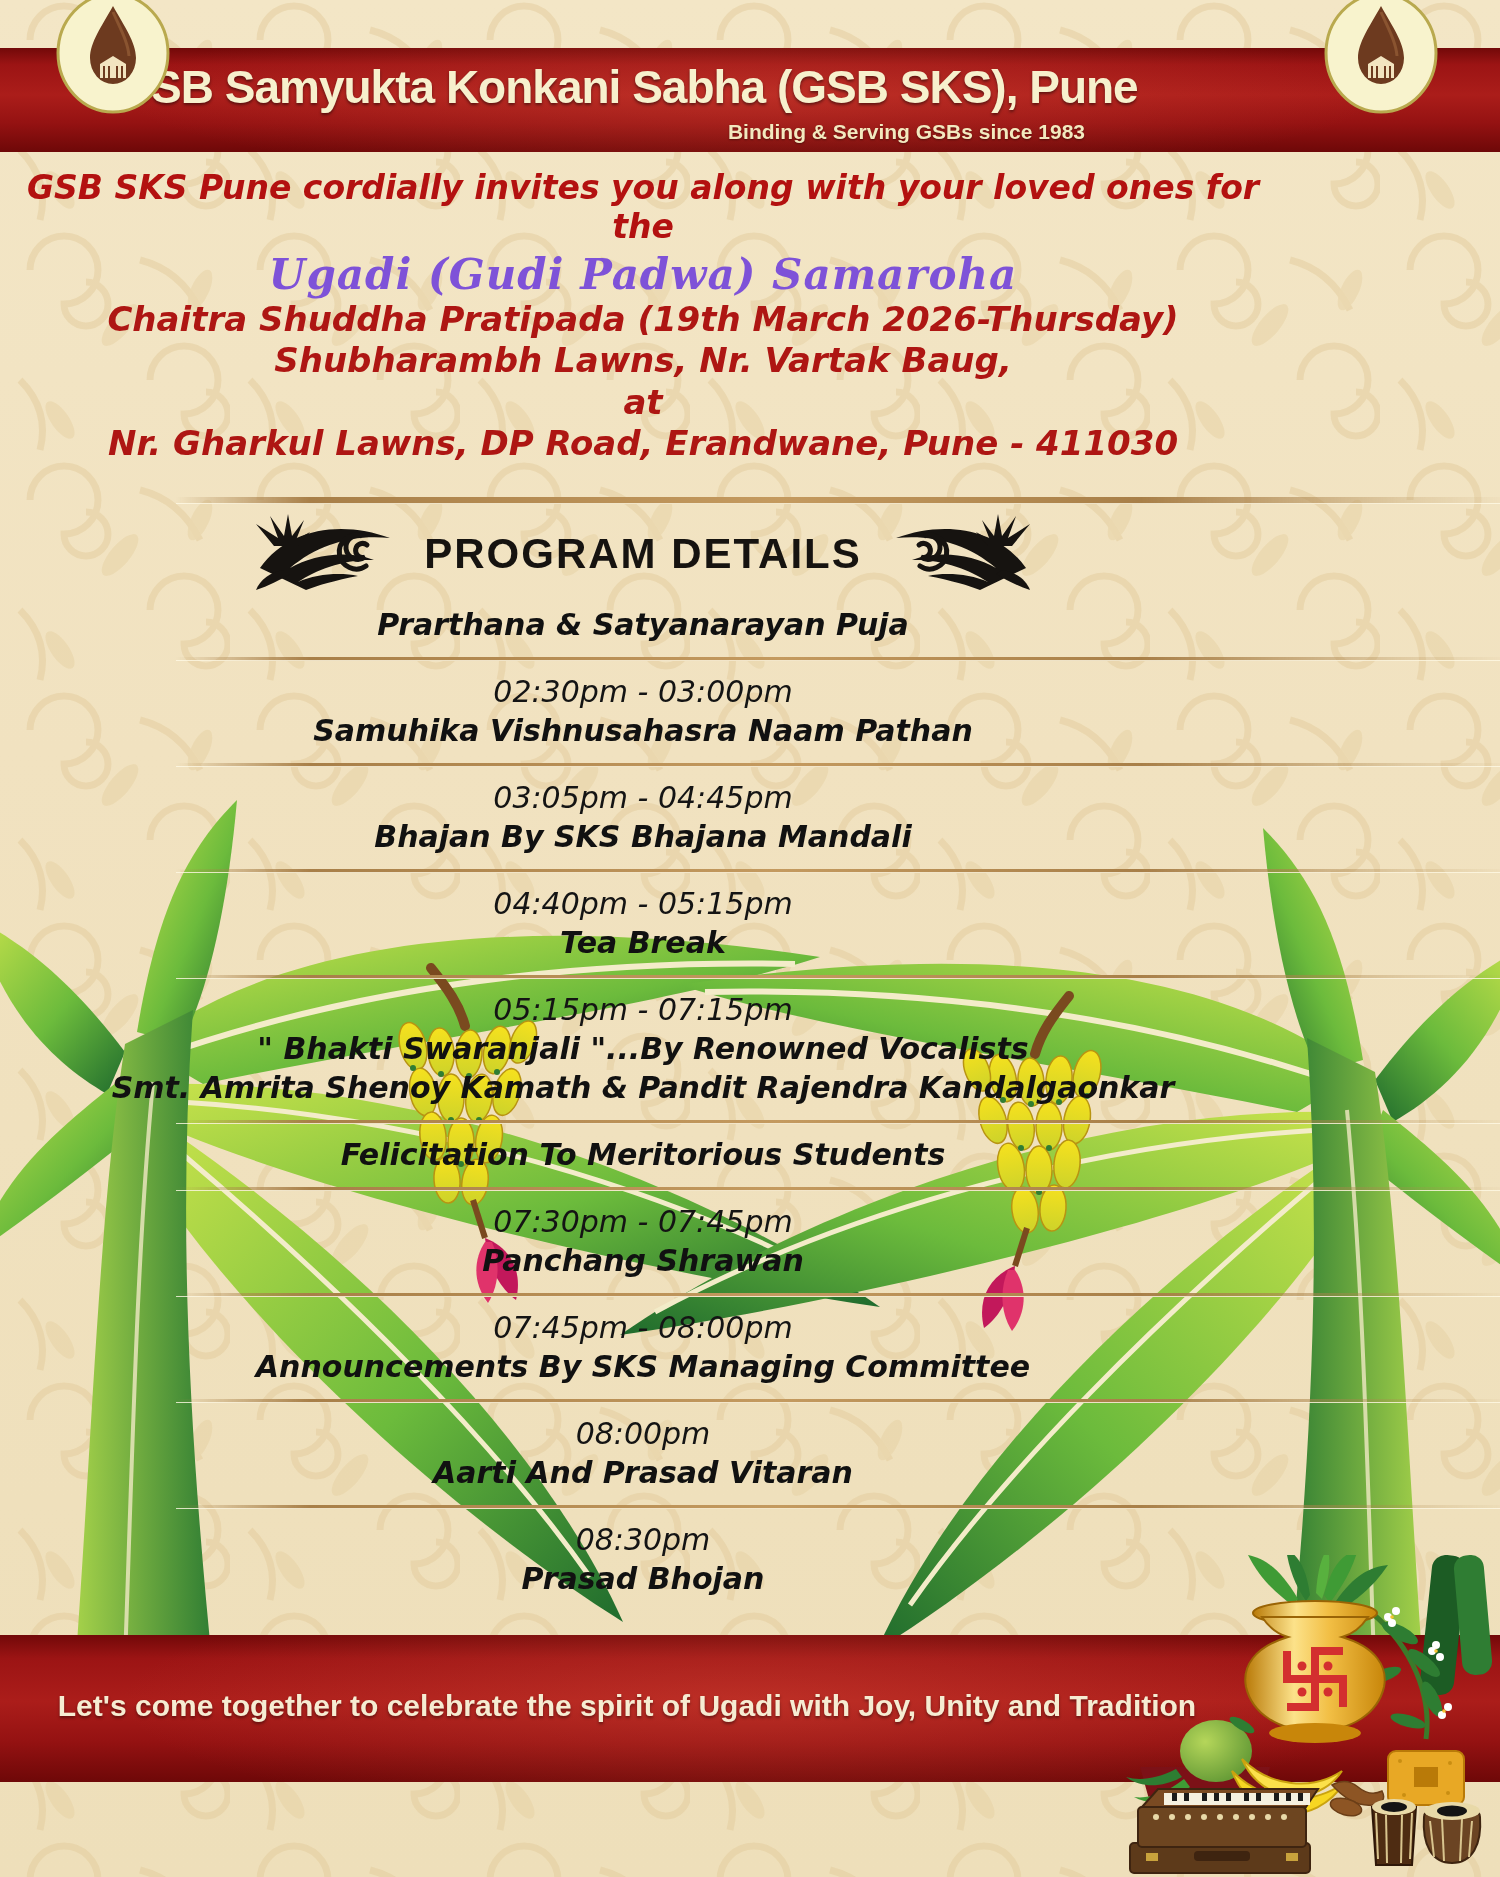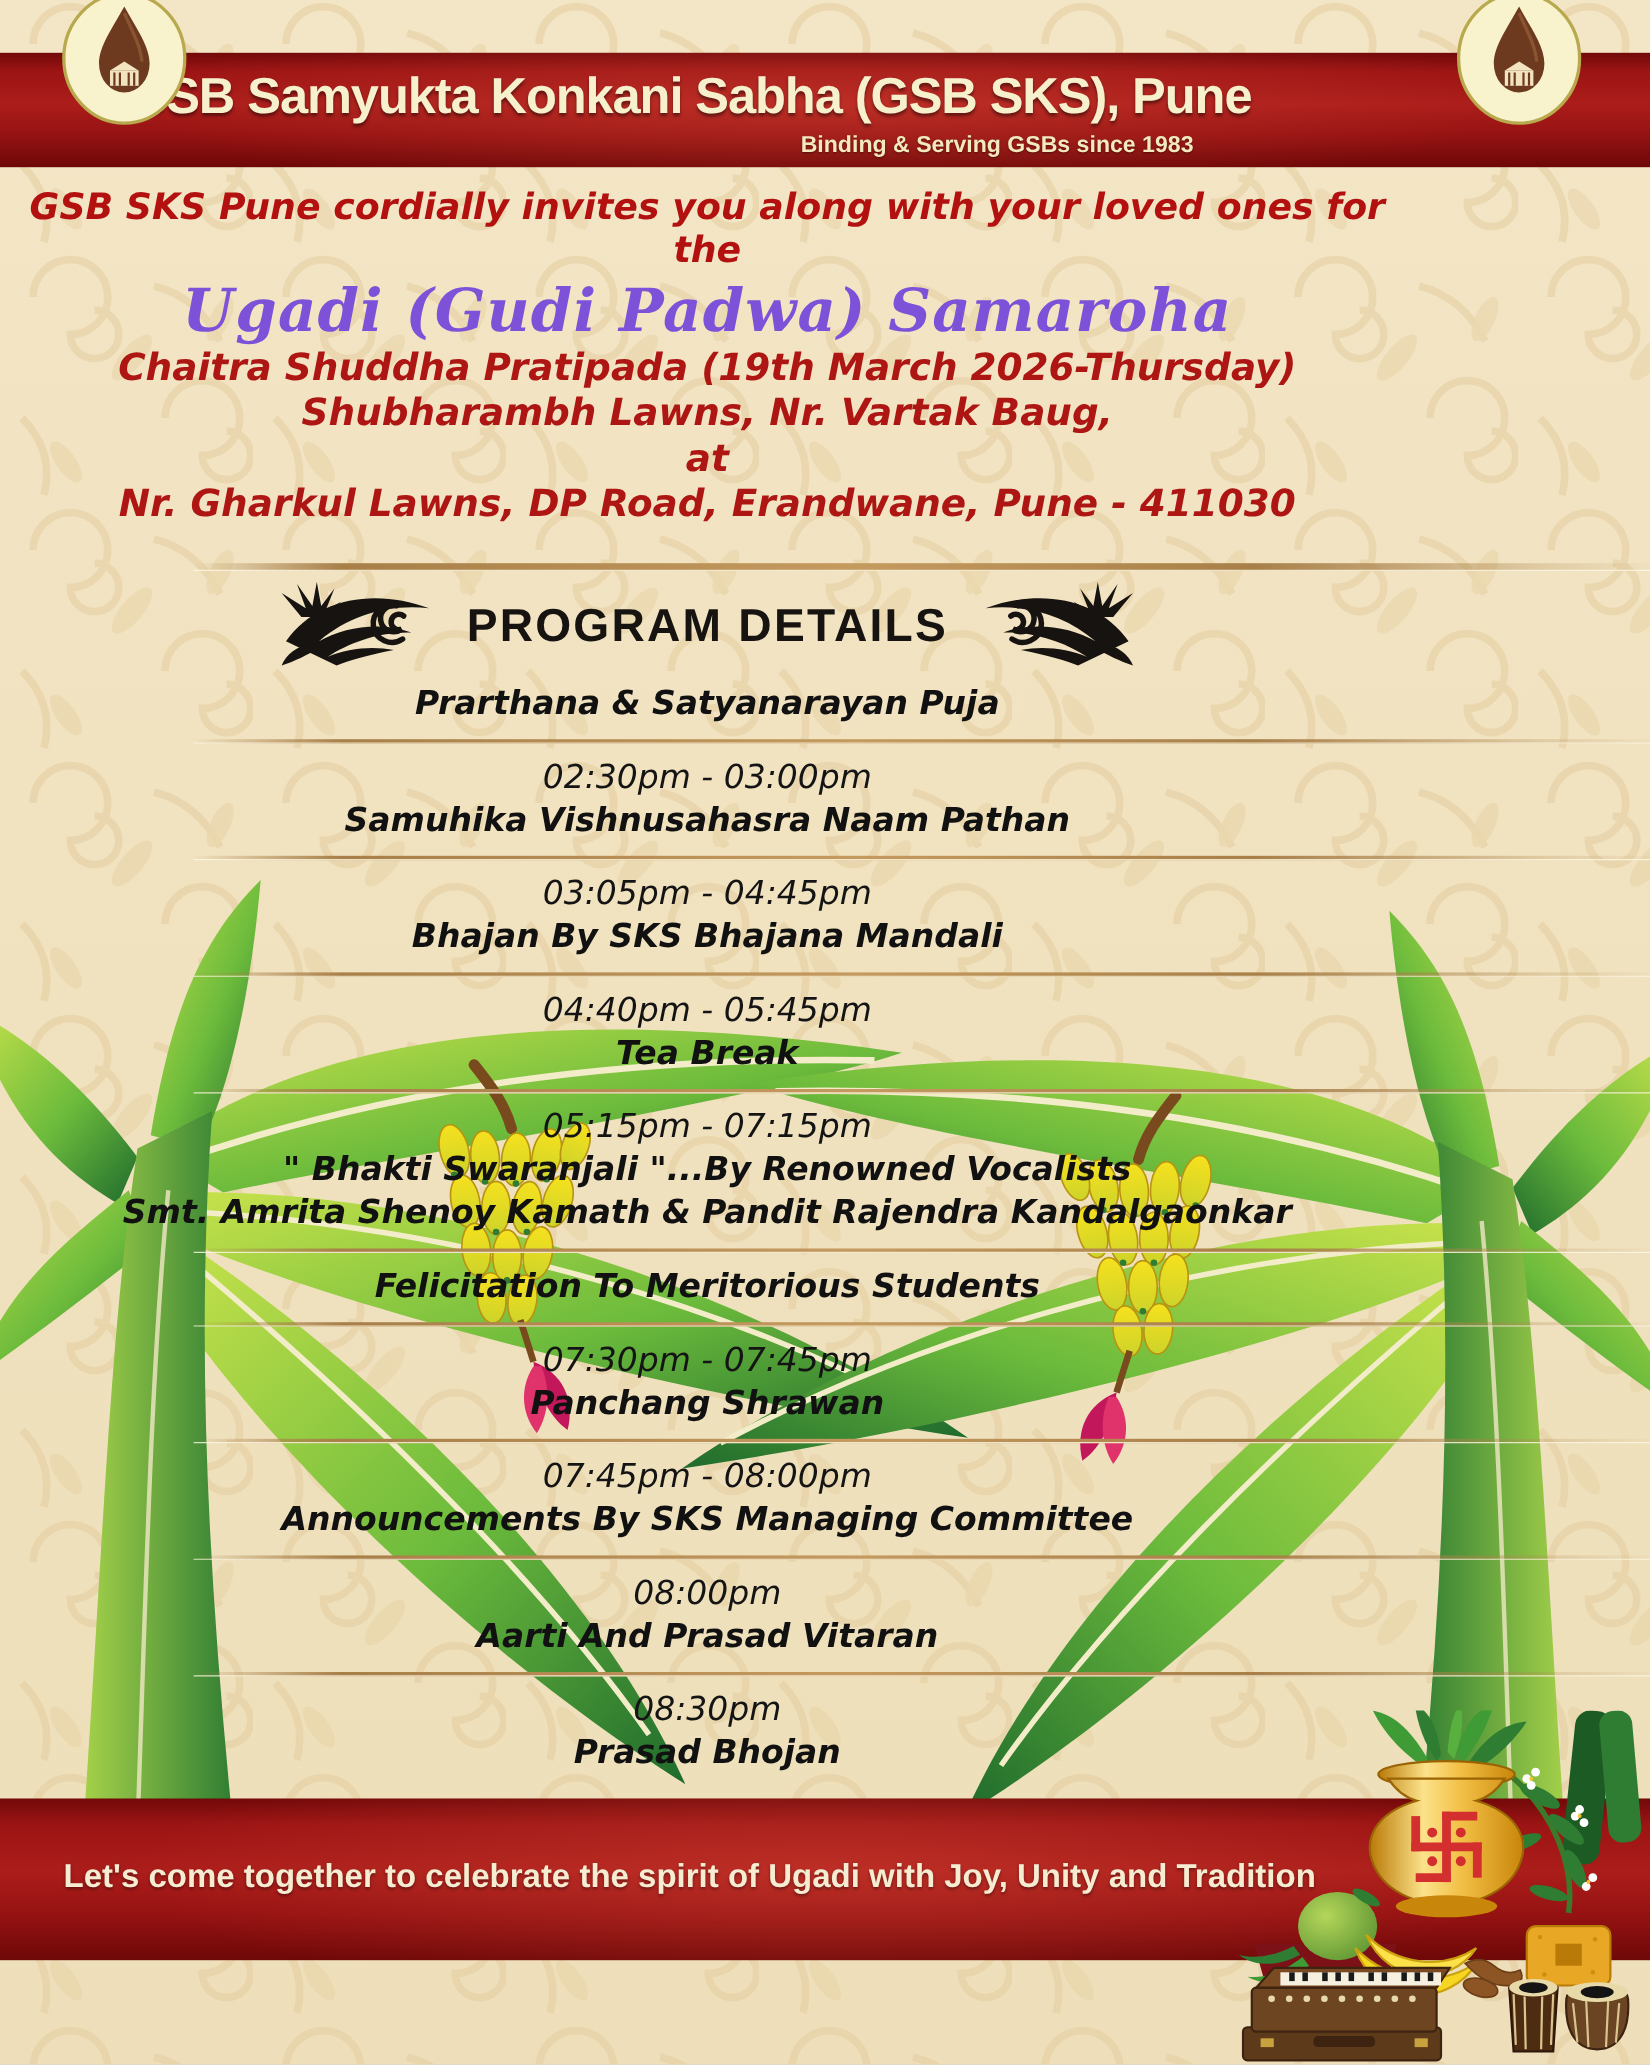--- a/index.html
+++ b/index.html
@@ -25,21 +25,21 @@
     font-family:"Liberation Sans",sans-serif;font-weight:bold;font-size:21px;
     color:#f3e9bf;text-shadow:0 1px 2px rgba(0,0,0,.4);}
   .logo{position:absolute;top:-8px;width:114px;height:122px;z-index:3;}
   .logo-left{left:56px;}
   .logo-right{left:1324px;}
 
   
   .content{position:absolute;left:16px;top:152px;width:1254px;z-index:2;text-align:center;}
   .invite{margin:16px 0 0;font-size:33px;font-weight:bold;font-style:italic;color:#b31110;}
   .event-title{margin:4px 0 0;font-family:"DejaVu Serif",serif;font-style:italic;font-weight:bold;
-    font-size:54px;color:#7e52d8;letter-spacing:1px;}
+    font-size:42px;color:#7e52d8;letter-spacing:1px;}
   .red-line{margin:0;font-size:34px;font-weight:bold;font-style:italic;color:#ae1613;line-height:1.22;}
   .divider{height:4px;margin:0 0 0 160px;width:1340px;
     background:linear-gradient(90deg,rgba(176,138,80,0) 0%,#a87f48 10%,#c49a5f 45%,#a87f48 72%,rgba(176,138,80,.25) 92%,rgba(176,138,80,0) 100%);
     border-bottom:1px solid rgba(255,250,230,.8);}
   .divider-thick{margin-top:32px;height:6px;}
   .program-heading-row{display:flex;align-items:center;justify-content:center;gap:26px;margin-top:10px;}
   .program-heading-row h3{margin:0;font-family:"Liberation Sans",sans-serif;font-weight:bold;
     font-size:42px;letter-spacing:2px;color:#161310;}
   .flourish{width:144px;height:80px;}
   .flipped{transform:scaleX(-1);}
@@ -207,21 +207,21 @@
       <div class="p-time">02:30pm - 03:00pm</div>
     <div class="p-line">Samuhika Vishnusahasra Naam Pathan</div>
         </div>
   <div class="divider divider-thin"></div>
     <div class="program-item">
       <div class="p-time">03:05pm - 04:45pm</div>
     <div class="p-line">Bhajan By SKS Bhajana Mandali</div>
         </div>
   <div class="divider divider-thin"></div>
     <div class="program-item">
-      <div class="p-time">04:40pm - 05:45pm</div>
+      <div class="p-time">04:40pm - 05:15pm</div>
     <div class="p-line">Tea Break</div>
         </div>
   <div class="divider divider-thin"></div>
     <div class="program-item">
       <div class="p-time">05:15pm - 07:15pm</div>
     <div class="p-line">" Bhakti Swaranjali "...By Renowned Vocalists</div>
           <div class="p-line">Smt. Amrita Shenoy Kamath &amp; Pandit Rajendra Kandalgaonkar</div>
         </div>
   <div class="divider divider-thin"></div>
     <div class="program-item">

